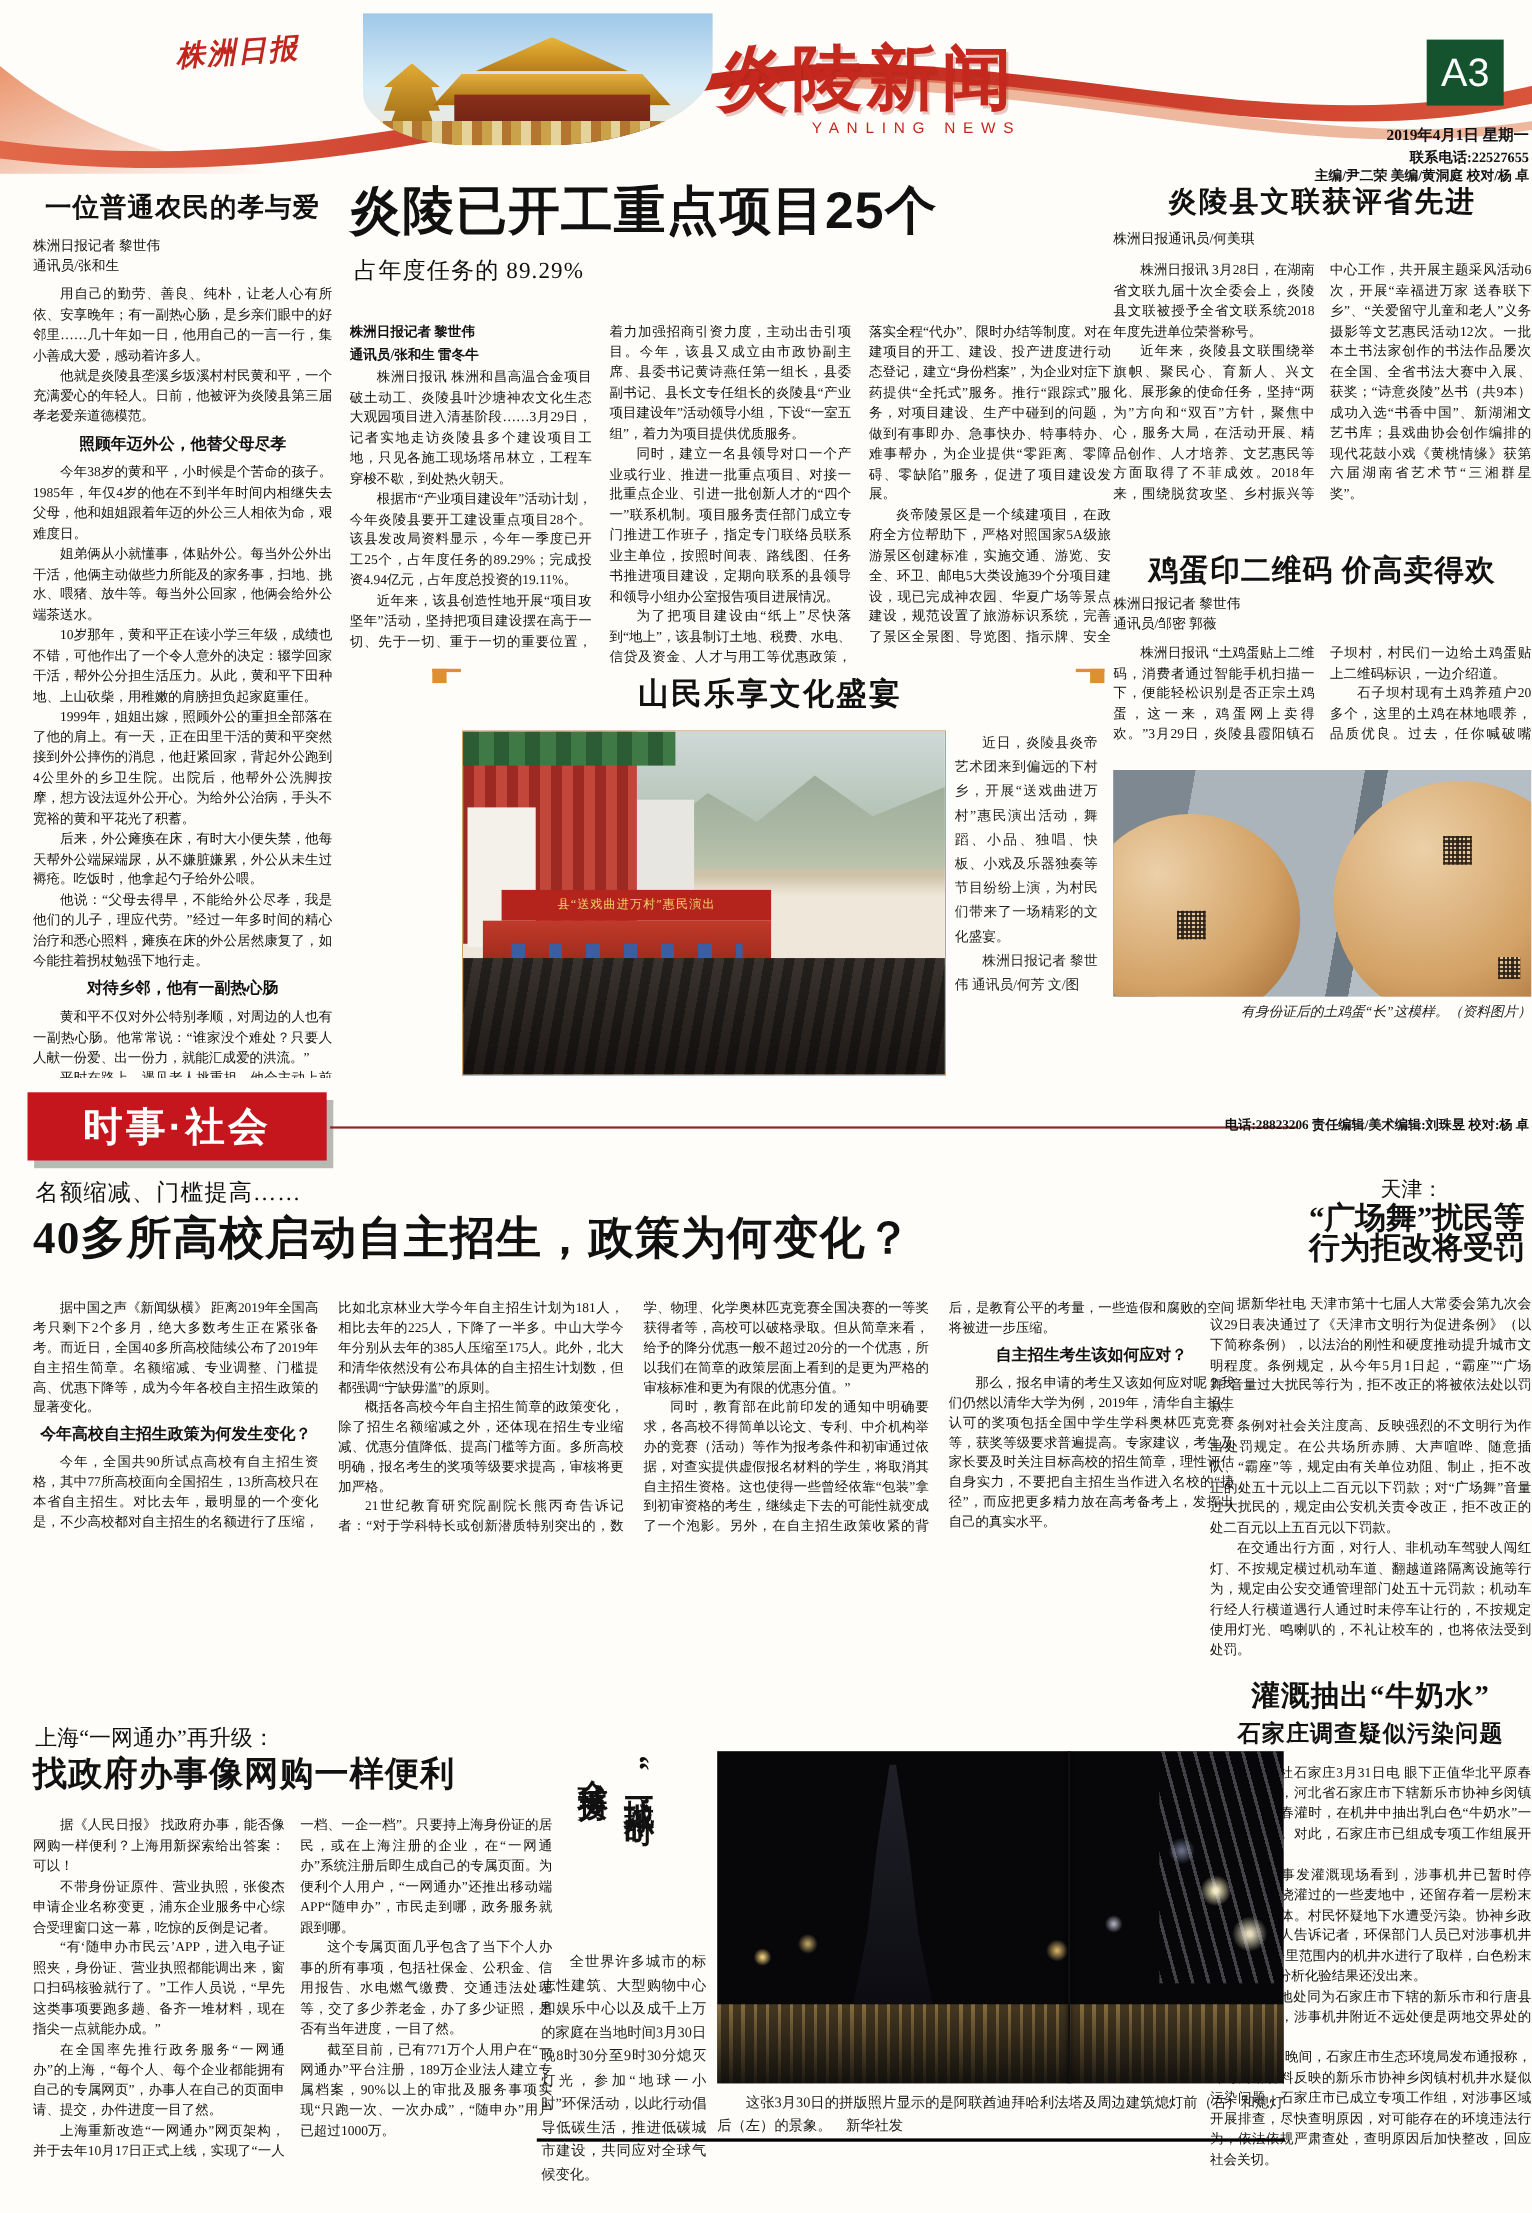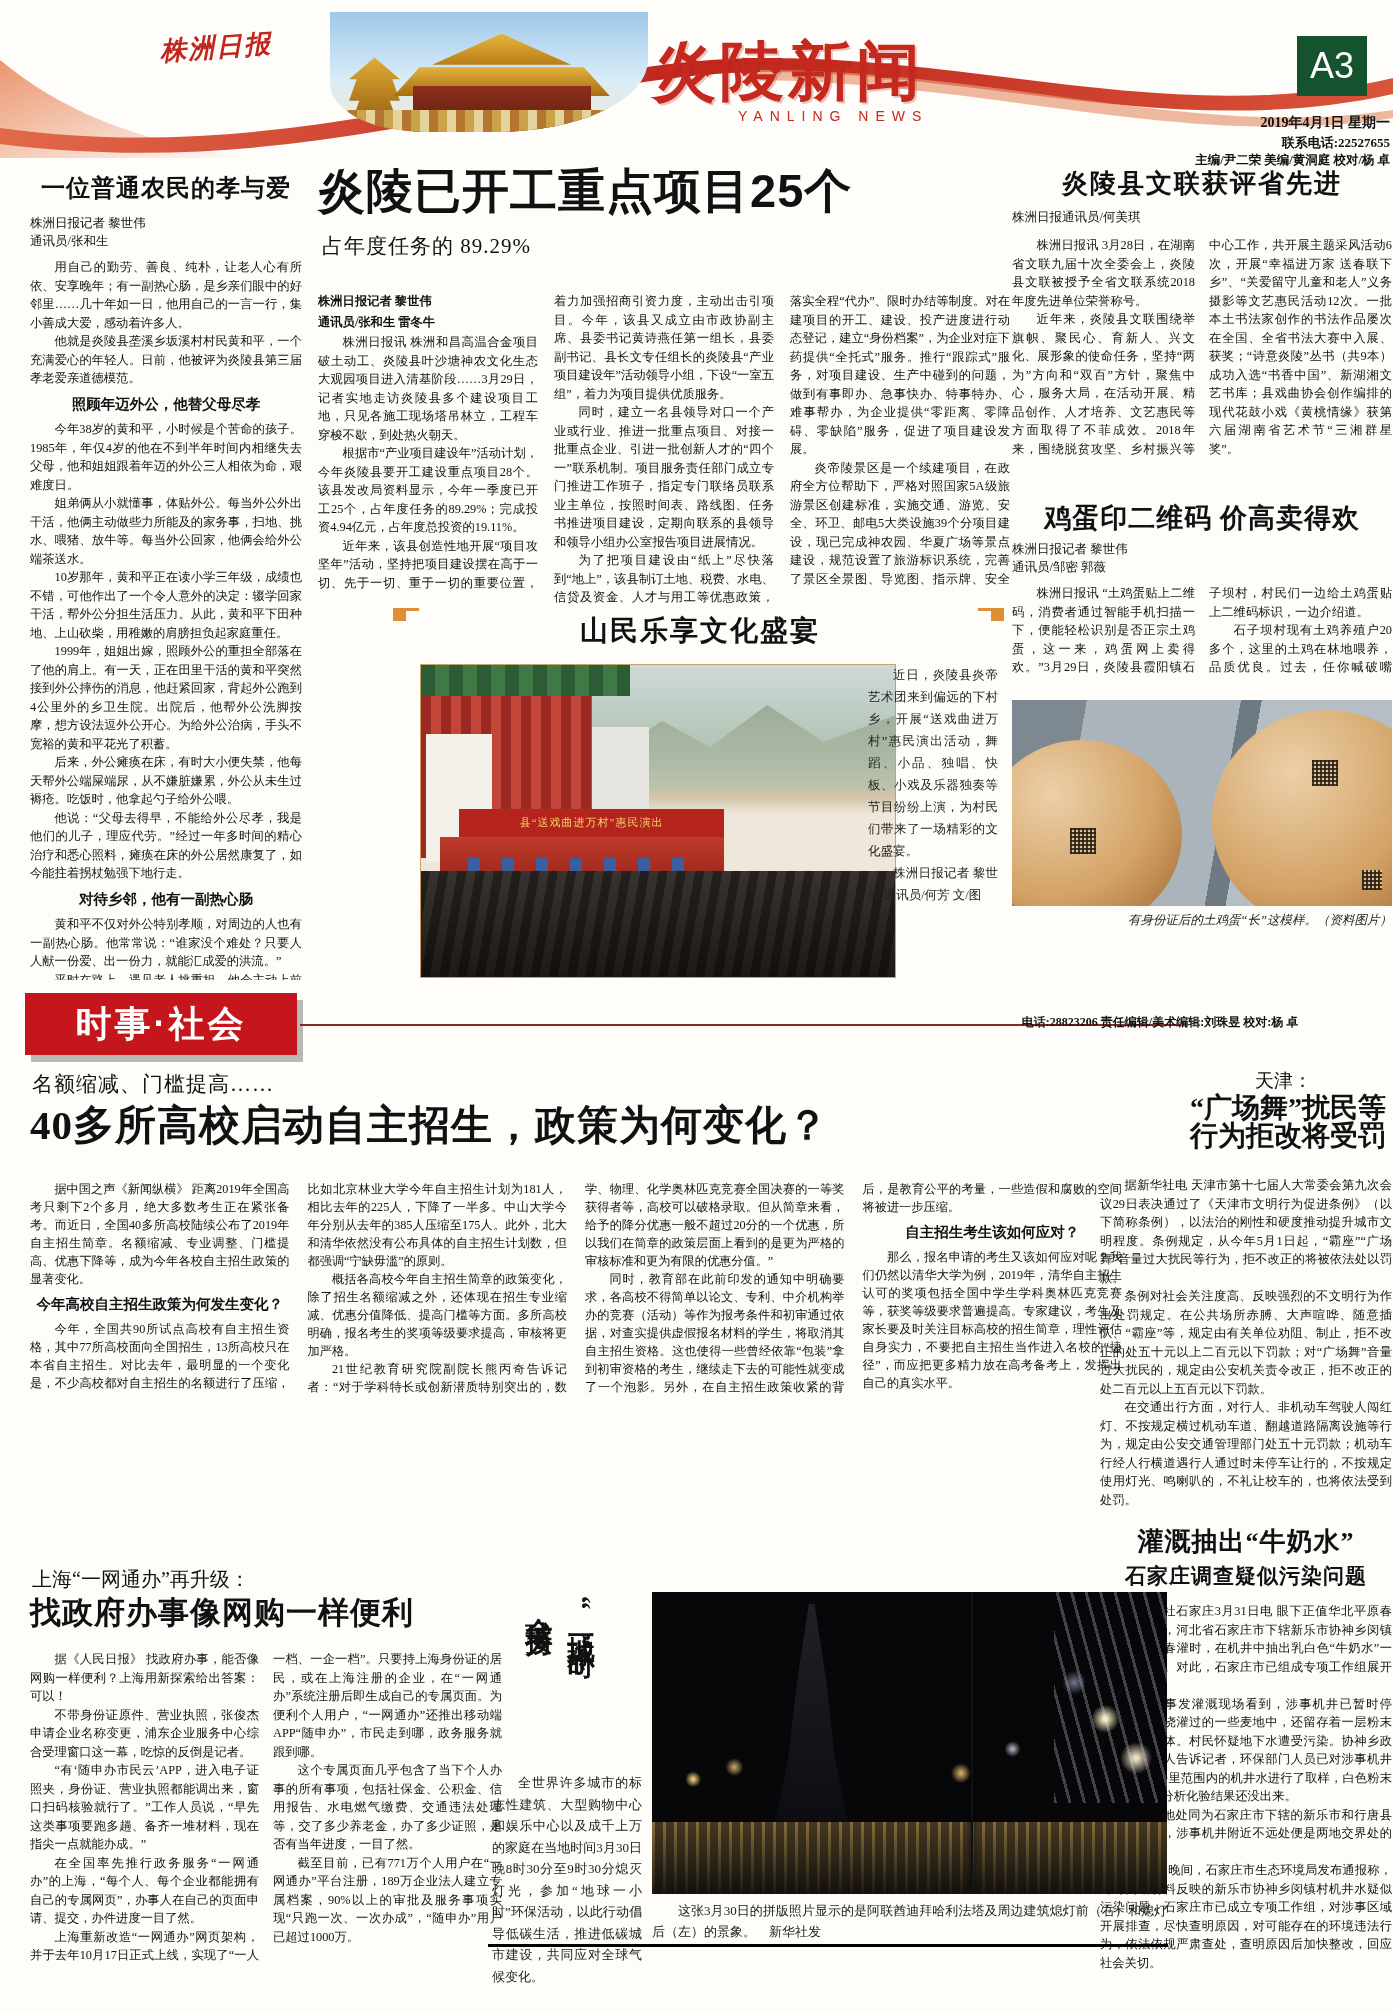--- a/index.html
+++ b/index.html
@@ -48,21 +48,21 @@
   #left-art-body{left:30px;top:258px;width:272px;height:722px;}
   
   #main-headline{left:318px;top:160px;width:700px;font-size:47px;font-weight:bold;
                  font-family:"Liberation Sans","DejaVu Sans",sans-serif;letter-spacing:1px;white-space:nowrap;}
   #main-deck{left:322px;top:232px;width:400px;font-size:21px;letter-spacing:1px;}
   #main-body{left:318px;top:292px;width:692px;height:318px;}
   .corner{position:absolute;width:26px;height:22px;}
   .corner .bar{position:absolute;top:0;width:100%;height:3px;background:#dd8f33;}
   .corner .sq{position:absolute;top:0;width:13px;height:13px;background:#dd8f33;}
   #stage-title{left:396px;top:612px;width:608px;font-size:28px;letter-spacing:2px;}
-  #stage-photo{left:420px;top:664px;width:438px;height:312px;overflow:hidden;border:1px solid #caa06a;padding-left:36px;}
+  #stage-photo{left:420px;top:664px;width:438px;height:312px;overflow:hidden;border:1px solid #caa06a;}
   .ph-sky{position:absolute;inset:0;background:linear-gradient(#cfd9d8 0%,#aebfae 30%,#cfc3a8 42%,#efe8da 48%);}
   .ph-mtn{position:absolute;left:40%;top:6%;width:60%;height:34%;background:linear-gradient(#8a9a88,#b9c4ad);
           clip-path:polygon(0 70%,18% 35%,35% 60%,55% 20%,75% 55%,100% 30%,100% 100%,0 100%);opacity:.8;}
   .ph-house{position:absolute;left:22%;top:20%;width:26%;height:30%;background:#e8e6e0;}
   .ph-curtain{position:absolute;left:0;top:0;width:36%;height:62%;
               background:repeating-linear-gradient(90deg,#9c2a22 0 10px,#c2473a 10px 20px);}
   .ph-drape{position:absolute;left:0;top:0;width:44%;height:10%;
             background:repeating-linear-gradient(90deg,#2c5c34 0 14px,#3f7a46 14px 28px);}
   .ph-poster{position:absolute;left:1%;top:22%;width:14%;height:40%;background:#f4f1ea;color:#c0261d;
              font-size:13px;font-weight:bold;writing-mode:vertical-rl;text-align:center;line-height:1.1;padding-top:3px;}
@@ -91,21 +91,21 @@
   .egg{position:absolute;border-radius:50%;background:radial-gradient(circle at 35% 28%,#ecd0a8,#d3a266 55%,#a8713a 90%);}
   .qr{position:absolute;width:26px;height:26px;
       background:repeating-linear-gradient(0deg,rgba(40,30,20,.85) 0 2px,transparent 2px 4px),
                  repeating-linear-gradient(90deg,rgba(40,30,20,.85) 0 2px,rgba(228,200,160,.8) 2px 4px);}
   #egg-caption{left:1012px;top:912px;width:380px;font-size:12.5px;font-style:italic;text-align:right;color:#222;}
   
   #sec-banner{left:25px;top:993px;width:272px;height:62px;background:#c4161c;box-shadow:6px 7px 0 #b9b9b4;
               color:#ffffff;font-family:"Liberation Sans",sans-serif;font-weight:bold;font-size:36px;
               text-align:center;line-height:62px;letter-spacing:3px;}
   #sec-line{left:300px;top:1024px;width:880px;height:2px;background:#8a2a24;}
-  #sec-contact{left:930px;top:1014px;width:460px;text-align:center;font-size:12px;font-weight:bold;}
+  #sec-contact{left:930px;top:1014px;width:460px;text-align:right;font-size:12px;font-weight:bold;}
   
   #gk-kicker{left:32px;top:1070px;width:600px;font-size:21px;letter-spacing:1px;}
   #gk-headline{left:30px;top:1098px;width:1100px;font-size:41px;font-weight:bold;letter-spacing:1px;}
   #gk-body{left:30px;top:1180px;width:1092px;height:368px;font-size:12.2px;line-height:18px;}
   
   #tj-kicker{left:1255px;top:1068px;width:140px;font-size:19px;}
   #tj-headline{left:1190px;top:1094px;width:202px;font-size:28px;font-weight:bold;line-height:28px;}
   #tj-body{left:1100px;top:1176px;width:292px;height:342px;}
   
   #milk-headline{left:1100px;top:1524px;width:292px;font-size:26px;letter-spacing:1px;}

